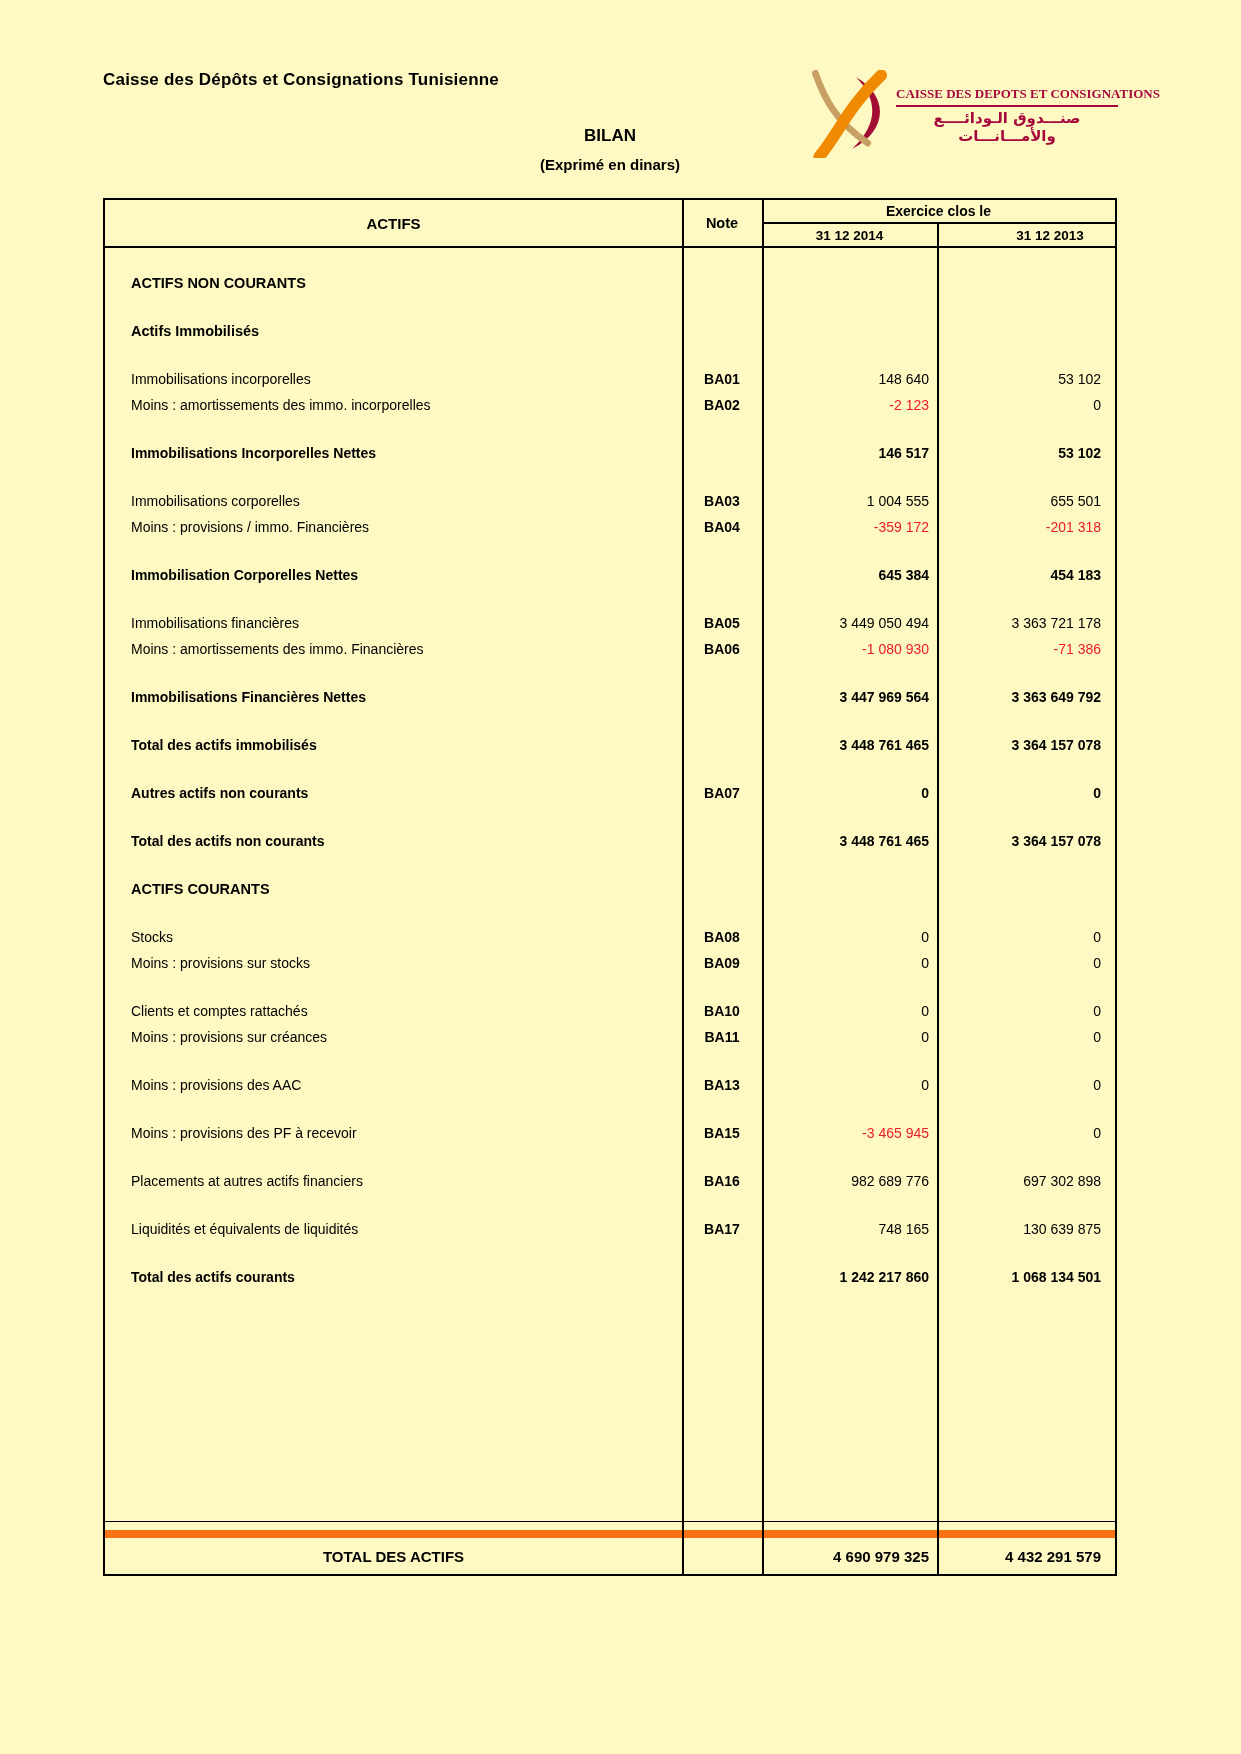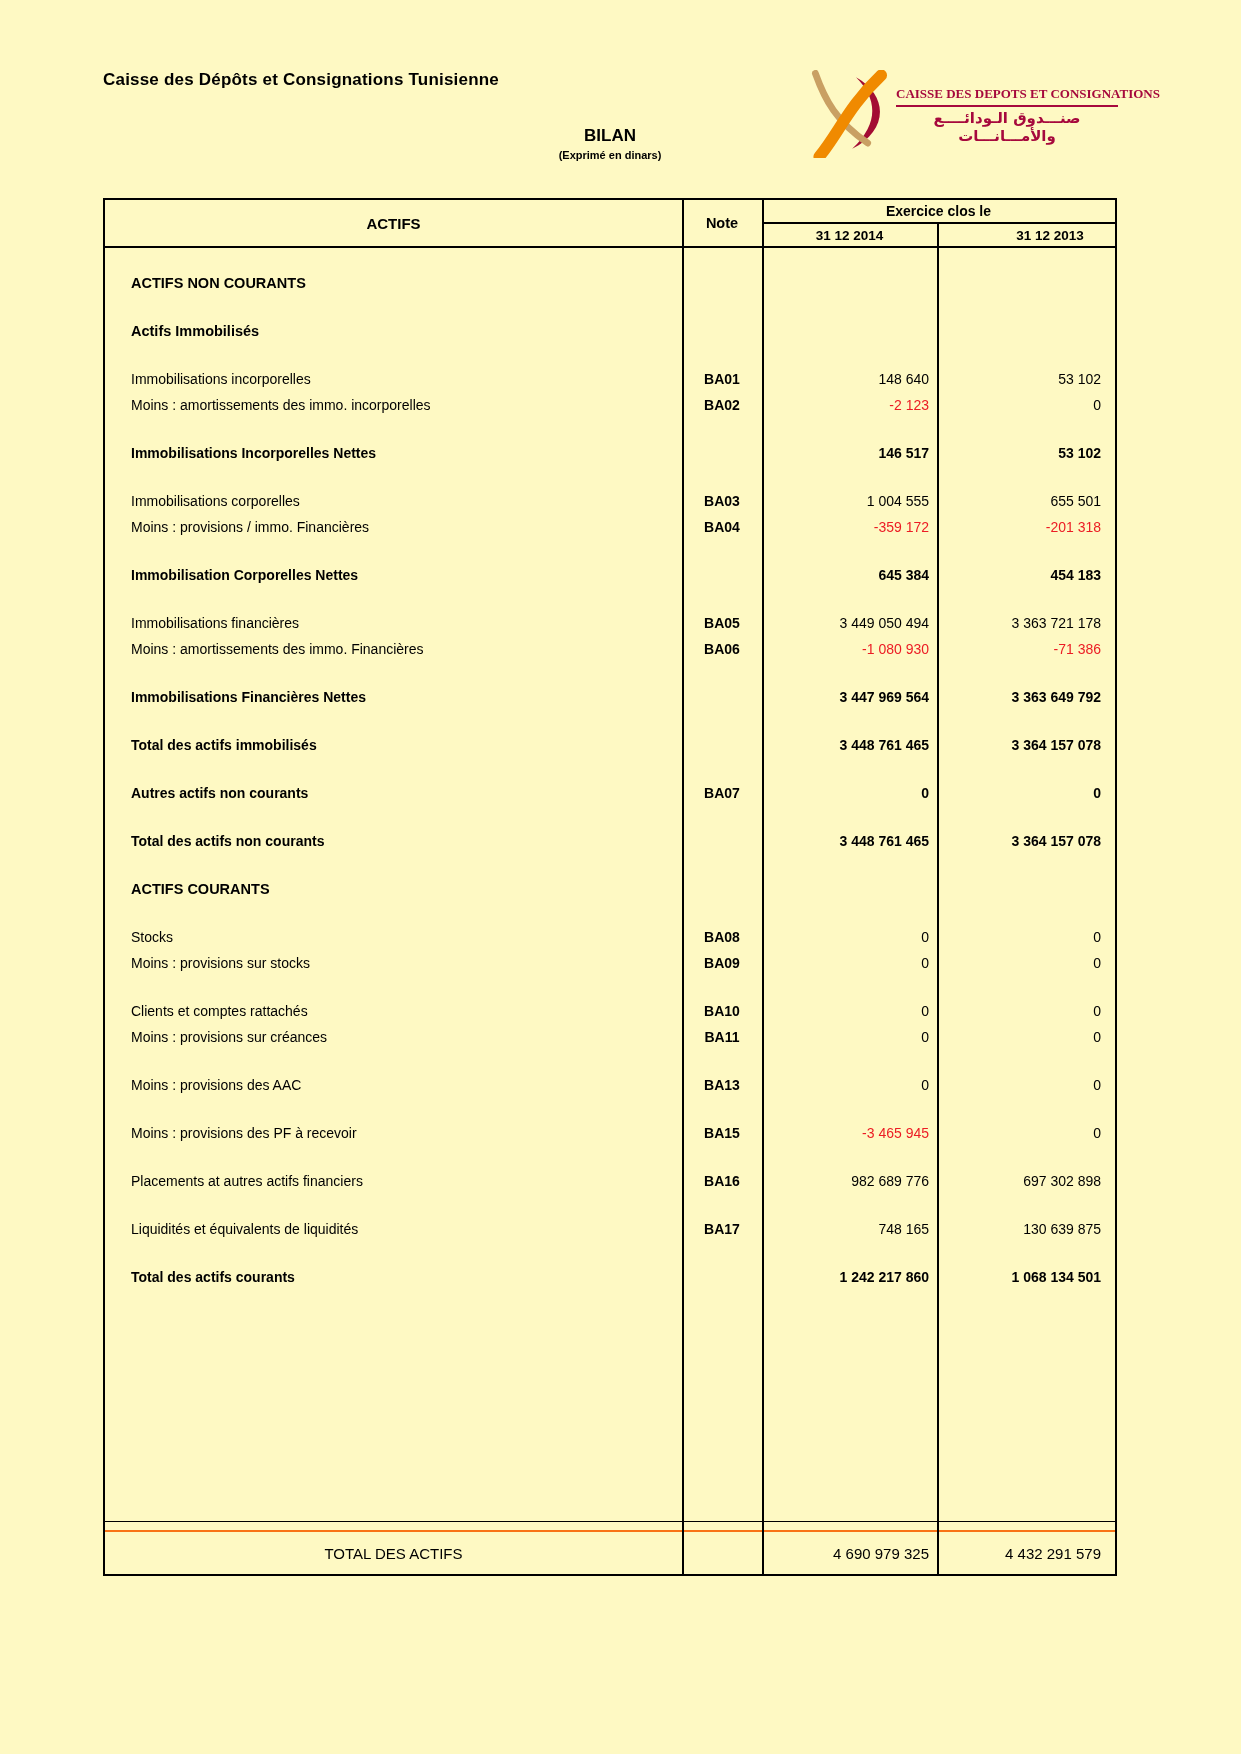--- a/index.html
+++ b/index.html
@@ -5,21 +5,21 @@
   html,body { margin:0; padding:0; background:#888; }
   .sheet {
     position:relative; width:1241px; height:1754px; background:#fef9c3;
     font-family:"Liberation Sans", sans-serif; color:#000;
     margin:0 auto; overflow:hidden;
   }
   
   .company { position:absolute; left:103px; top:70px; font-size:17px; font-weight:bold; letter-spacing:.2px; }
   .title-block { position:absolute; left:103px; top:126px; width:1014px; text-align:center; }
   .title-block .main-title { font-size:17px; font-weight:bold; }
-  .title-block .sub-title { font-size:11px; font-weight:bold; margin-top:3px; }
+  .title-block .sub-title { font-size:15px; font-weight:bold; margin-top:10px; }
 
   
   .logo { position:absolute; left:796px; top:70px; display:flex; align-items:flex-start; }
   .logo-mark { width:92px; height:88px; flex:0 0 auto; }
   .logo-text { margin-left:8px; margin-top:16px; width:222px; }
   .logo-line1 {
     font-family:"Liberation Serif", serif; font-weight:bold; font-size:13px;
     color:var(--logo-text); white-space:nowrap;
     border-bottom:2px solid var(--logo-text); padding-bottom:3px;
   }
@@ -52,21 +52,21 @@
   .trow { display:flex; height:26px; line-height:26px; font-size:14px; }
   .spacer { height:22px; }
   .c-label { width:577px; padding-left:26px; box-sizing:border-box; white-space:nowrap; overflow:hidden; }
   .c-note  { width:80px; text-align:center; font-weight:bold; }
   .c-v2014 { width:175px; text-align:right; padding-right:8px; box-sizing:border-box; }
   .c-v2013 { flex:1; text-align:right; padding-right:14px; box-sizing:border-box;margin-left:32px; }
   .trow.section .c-label { font-weight:bold; font-size:14.5px; }
   .trow.bold { font-weight:bold; }
   .num.neg { color:var(--neg); }
 
-  .ttotal { height:44px; border-top:2px solid #f97316; box-sizing:border-box; display:flex; align-items:center; font-weight:normal; font-size:15px; }
+  .ttotal { height:44px; border-top:8px solid #f97316; box-sizing:border-box; display:flex; align-items:center; font-weight:bold; font-size:15px; }
   .ttotal .c-label { text-align:center; padding-left:0; }
 </style>
 </head>
 <body>
 
 <div class="sheet">
 
   <div class="company">Caisse des Dépôts et Consignations Tunisienne</div>
 
   <div class="logo">

